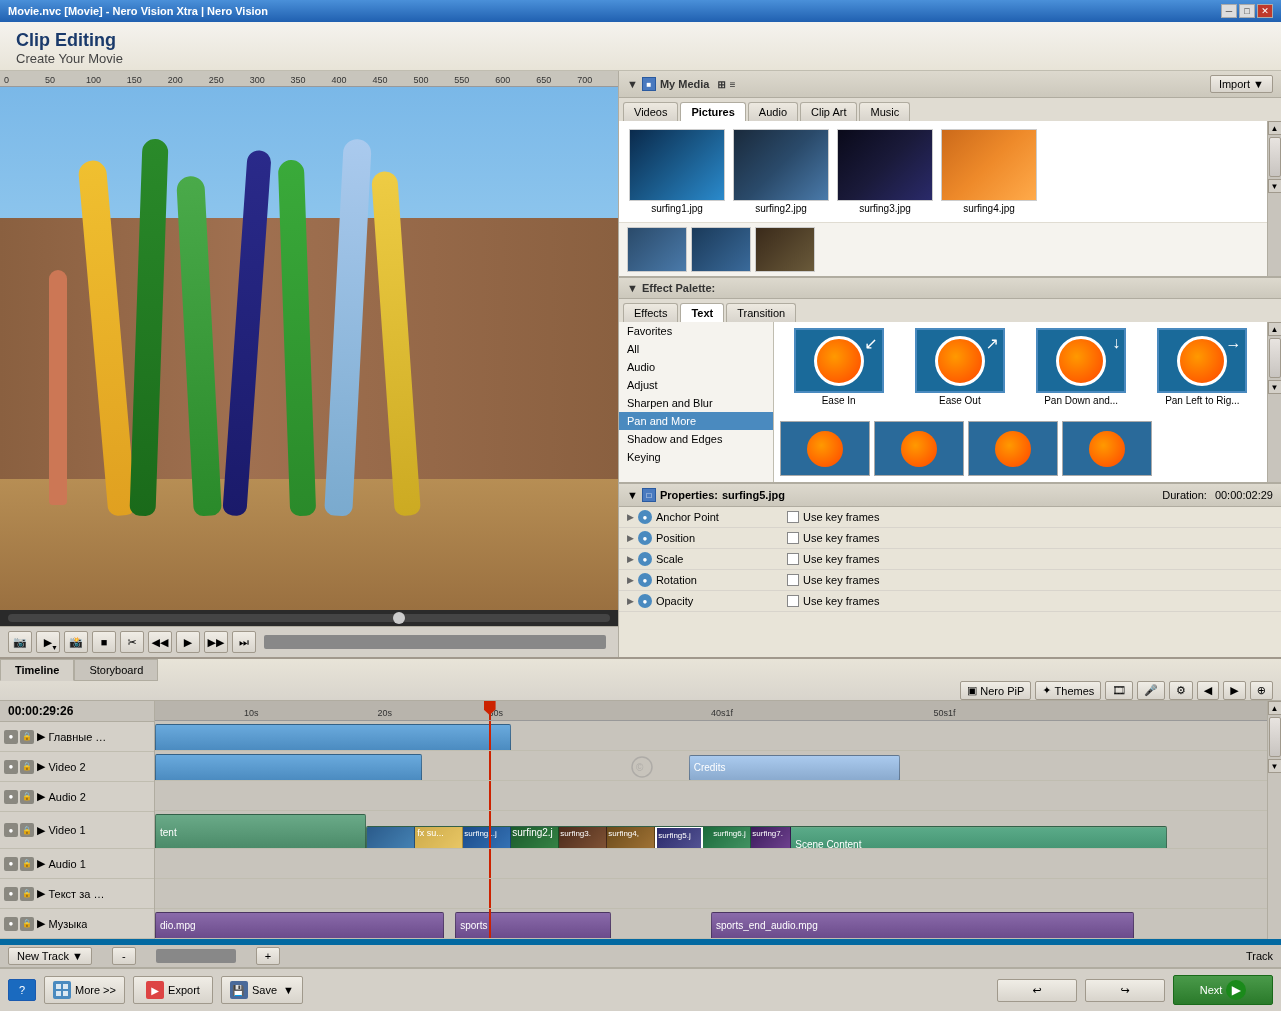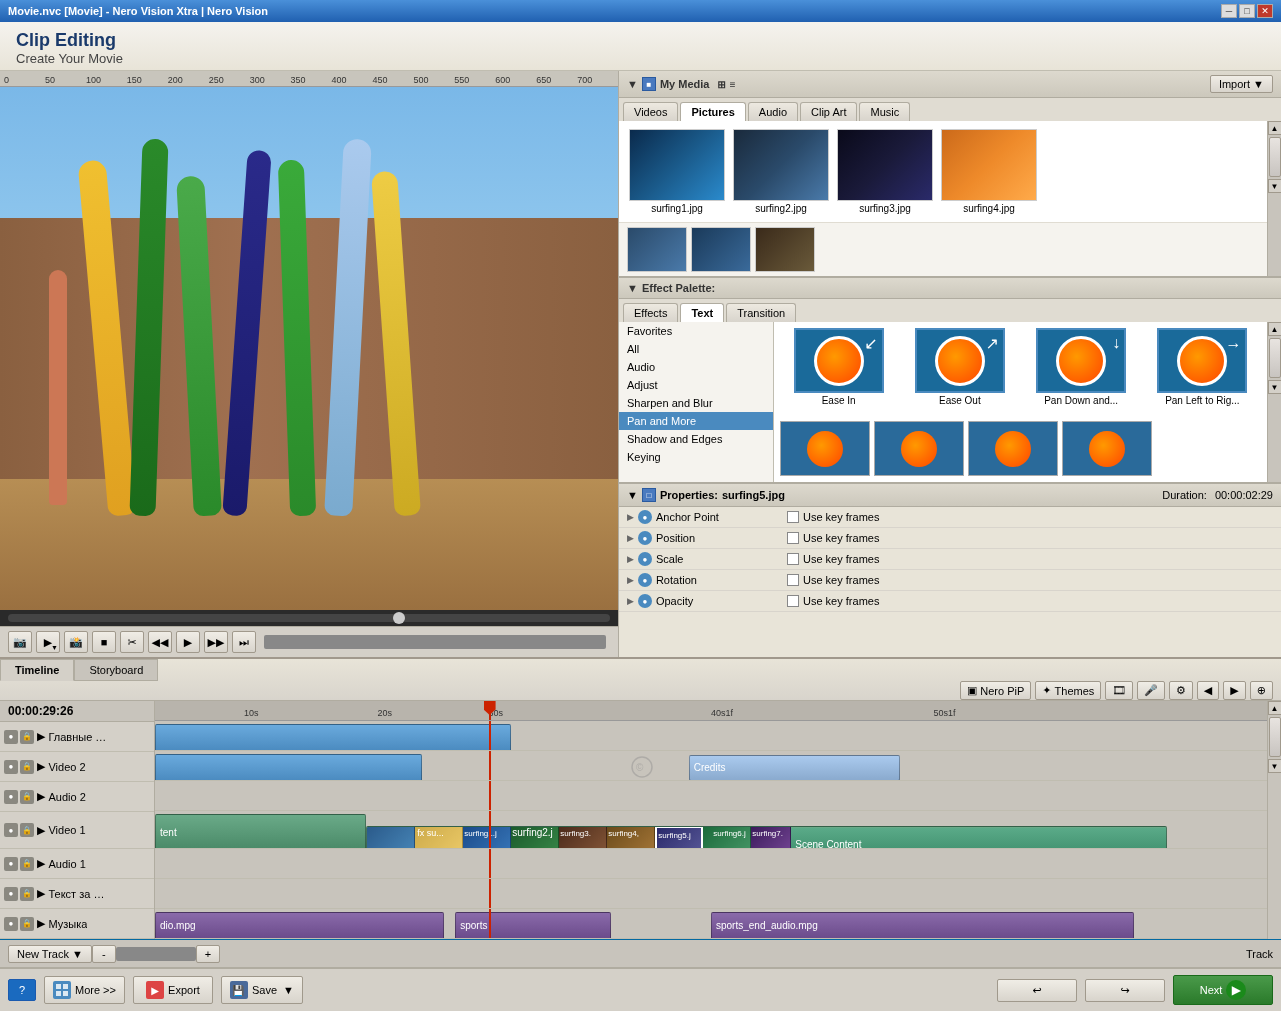--- a/index.html
+++ b/index.html
@@ -131,21 +131,21 @@
     
     .scroll-v { width: 14px; background: #c8c4bc; border-left: 1px solid #b0aca0; display: flex; flex-direction: column; align-items: center; }
     .scroll-btn { width: 14px; height: 14px; background: #d4d0c8; border: 1px solid #a0998c; display: flex; align-items: center; justify-content: center; cursor: pointer; font-size: 8px; }
     .scroll-thumb { width: 12px; height: 40px; background: linear-gradient(to bottom, #e8e4e0, #c8c4c0); border: 1px solid #a0998c; border-radius: 2px; margin: 2px 0; cursor: pointer; }
     
     .import-btn { padding: 2px 8px; background: linear-gradient(to bottom, #f0ede6, #d8d4cc); border: 1px solid #a0998c; border-radius: 2px; cursor: pointer; font-size: 11px; display: flex; align-items: center; gap: 2px; }
     .icon-box { width: 14px; height: 14px; background: #4a7abf; border: 1px solid #2a5a9f; display: flex; align-items: center; justify-content: center; color: white; font-size: 8px; }
     .thumb-cell { width: 48px; height: 36px; flex-shrink: 0; border-right: 1px solid rgba(0,0,0,0.2); }
     .tc1 { background: linear-gradient(135deg, #2a5a8a, #4a8abc); }
     
-    .new-track-area { height: 28px; background: #c8c4bc; border-top: 1px solid #0369a1; display: flex; align-items: center; gap: 0; padding: 0 8px; }
+    .new-track-area { height: 28px; background: #c8c4bc; border-top: 6px solid #0369a1; display: flex; align-items: center; gap: 20px; padding: 0 8px; }
     .new-track-btn { padding: 2px 8px; background: linear-gradient(to bottom, #f0ede6, #d8d4cc); border: 1px solid #a0998c; border-radius: 2px; cursor: pointer; font-size: 11px; display: flex; align-items: center; gap: 2px; }
     
     .media-row2 { display: flex; gap: 4px; padding: 4px 8px; background: #f5f3ee; border-top: 1px solid #e0dcd2; }
     .media-thumb2 { width: 60px; height: 45px; background: #444; border: 1px solid #ccc; }
     .mt2-1 { background: linear-gradient(135deg, #2a4a6a, #4a7aaa); }
     .mt2-2 { background: linear-gradient(135deg, #1a3a5a, #3a6a9a); }
     .mt2-3 { background: linear-gradient(135deg, #3a2a1a, #6a5a3a); }
     
     
     .track-name { font-size: 11px; white-space: nowrap; overflow: hidden; text-overflow: ellipsis; max-width: 60px; }

